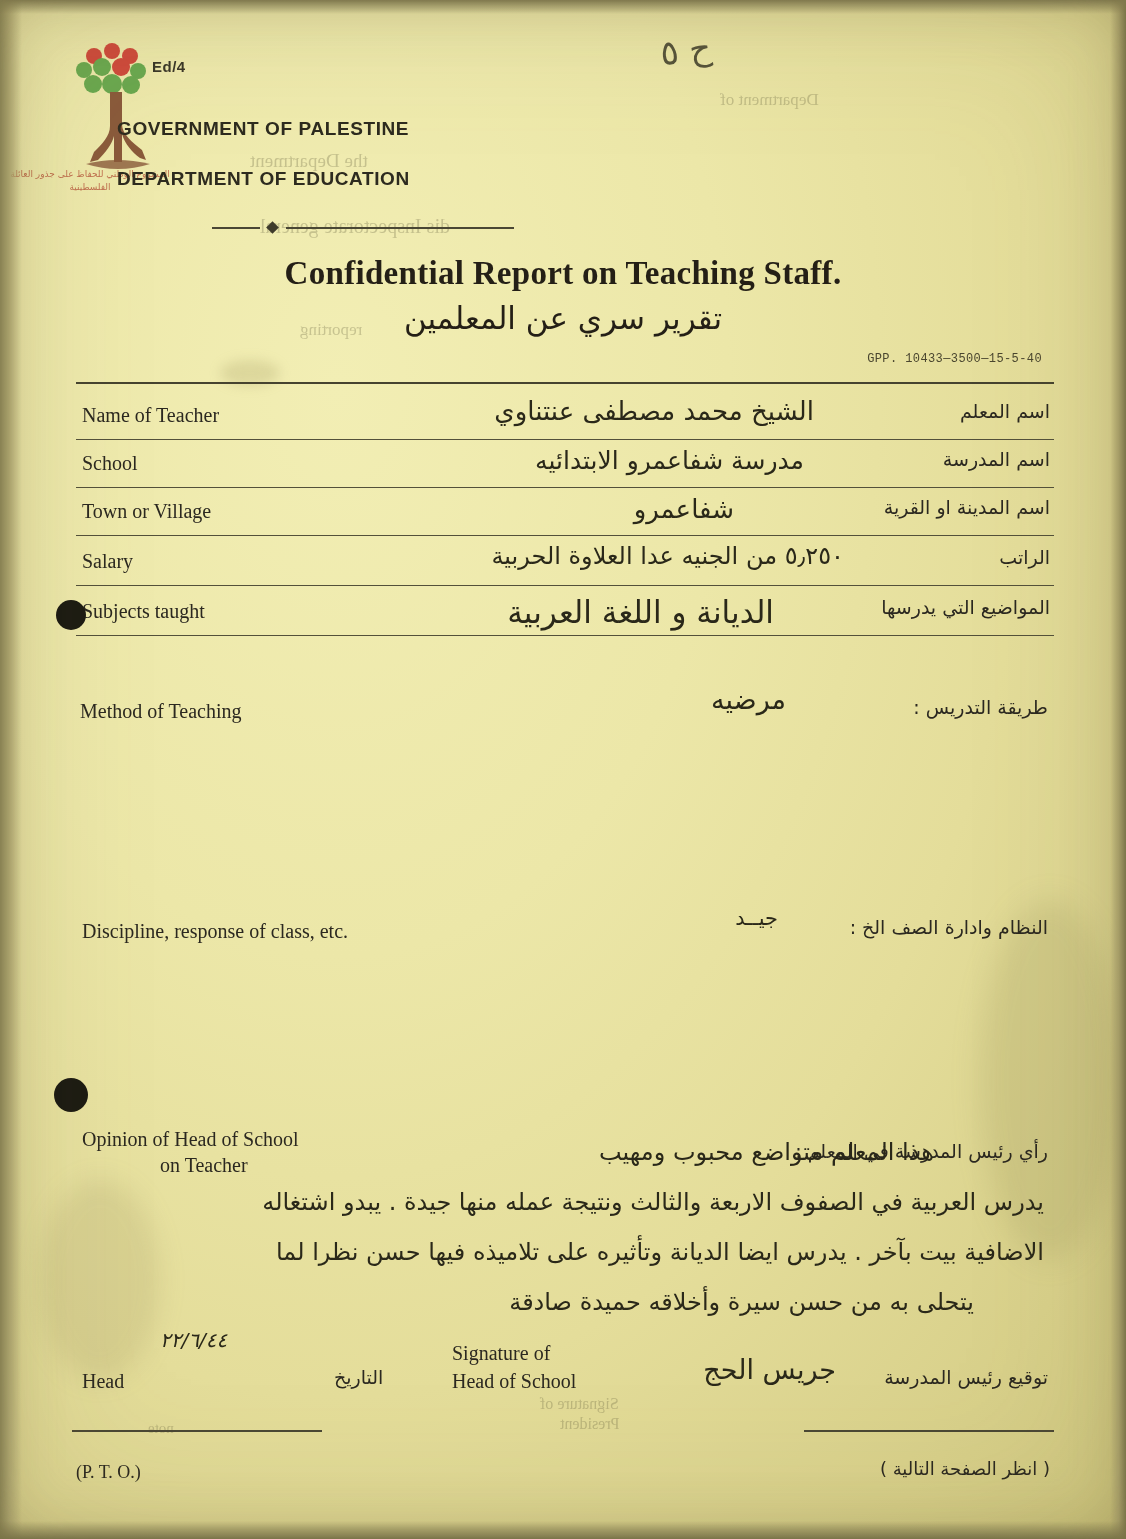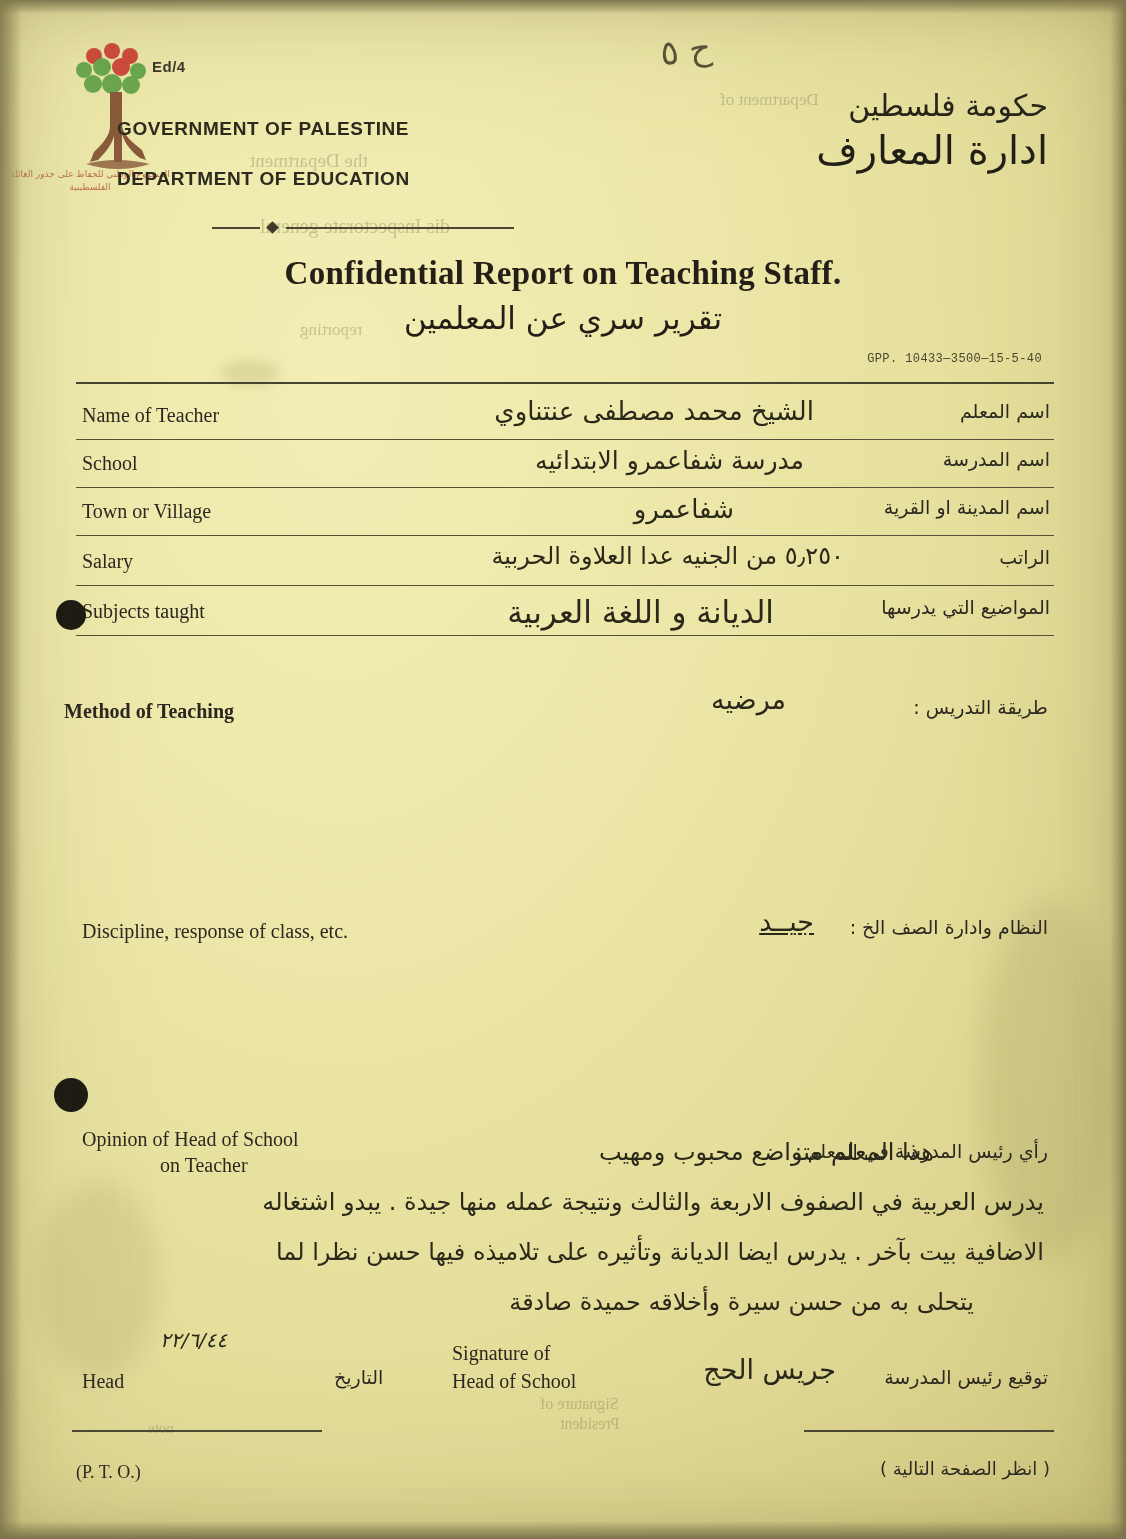--- a/index.html
+++ b/index.html
@@ -384,24 +384,20 @@
       </g>
     </svg>
 
     <div class="form-code">Ed/4</div>
     <div class="gov-line1">GOVERNMENT OF PALESTINE</div>
     <div class="gov-line2">DEPARTMENT OF EDUCATION</div>
   </div>
 
   <div class="watermark">المشروع الوطني للحفاظ على جذور العائلة الفلسطينية</div>
 
-  <div class="ar-head">
-    <div class="l1">حكومة فلسطين</div>
-    <div class="l2">ادارة المعارف</div>
-  </div>
 
   <div class="hand-top-note">ح ٥</div>
 
   <div class="rule-deco">
     <div class="ln a"></div>
     <div class="dot"></div>
     <div class="ln b"></div>
   </div>
 
   <div class="title-en">Confidential Report on Teaching Staff.</div>
@@ -441,27 +437,27 @@
   <div class="field" style="top:594px;">
     <div class="dotline"></div>
     <div class="lbl-en">Subjects taught</div>
     <div class="lbl-ar">المواضيع التي يدرسها</div>
     <div class="val" style="right:280px; top:0px; font-size:31px;">الديانة و اللغة العربية</div>
   </div>
 
   <div class="blot" style="left:56px; top:600px; width:30px; height:30px;"></div>
   <div class="blot" style="left:54px; top:1078px; width:34px; height:34px;"></div>
 
-  <div class="block-label-en" style="left:64px; top:700px;font-weight:bold;">Method of Teaching</div>
+  <div class="block-label-en" style="left:80px; top:700px;">Method of Teaching</div>
   <div class="block-label-ar" style="right:78px; top:696px;">طريقة التدريس :</div>
   <div class="hand" style="position:absolute; right:340px; top:684px; font-size:27px; z-index:12;">مرضيه</div>
 
   <div class="block-label-en" style="left:82px; top:920px;">Discipline, response of class, etc.</div>
   <div class="block-label-ar" style="right:78px; top:916px;">النظام وادارة الصف الخ :</div>
-  <div class="hand" style="position:absolute; right:312px; top:906px; font-size:27px; z-index:12;text-decoration:underline;">جيــد</div>
+  <div class="hand" style="position:absolute; right:348px; top:906px; font-size:21px; z-index:12;">جيــد</div>
 
   <div class="block-label-en" style="left:82px; top:1128px;">Opinion of Head of School</div>
   <div class="block-label-en" style="left:160px; top:1154px;">on Teacher</div>
   <div class="block-label-ar" style="right:78px; top:1140px;margin-left:12px;">رأي رئيس المدرسة في المعلم :</div>
 
   <div class="opinion-lines">
     <div class="oline" style="top:8px; right:120px; font-size:24px;">هذا المعلم متواضع محبوب ومهيب</div>
     <div class="oline" style="top:58px; right:10px; font-size:24px;">يدرس العربية في الصفوف الاربعة والثالث ونتيجة عمله منها جيدة . يبدو اشتغاله</div>
     <div class="oline" style="top:108px; right:10px; font-size:24px;">الاضافية بيت بآخر . يدرس ايضا الديانة وتأثيره على تلاميذه فيها حسن نظرا لما</div>
     <div class="oline" style="top:158px; right:80px; font-size:24px;">يتحلى به من حسن سيرة وأخلاقه حميدة صادقة</div>

